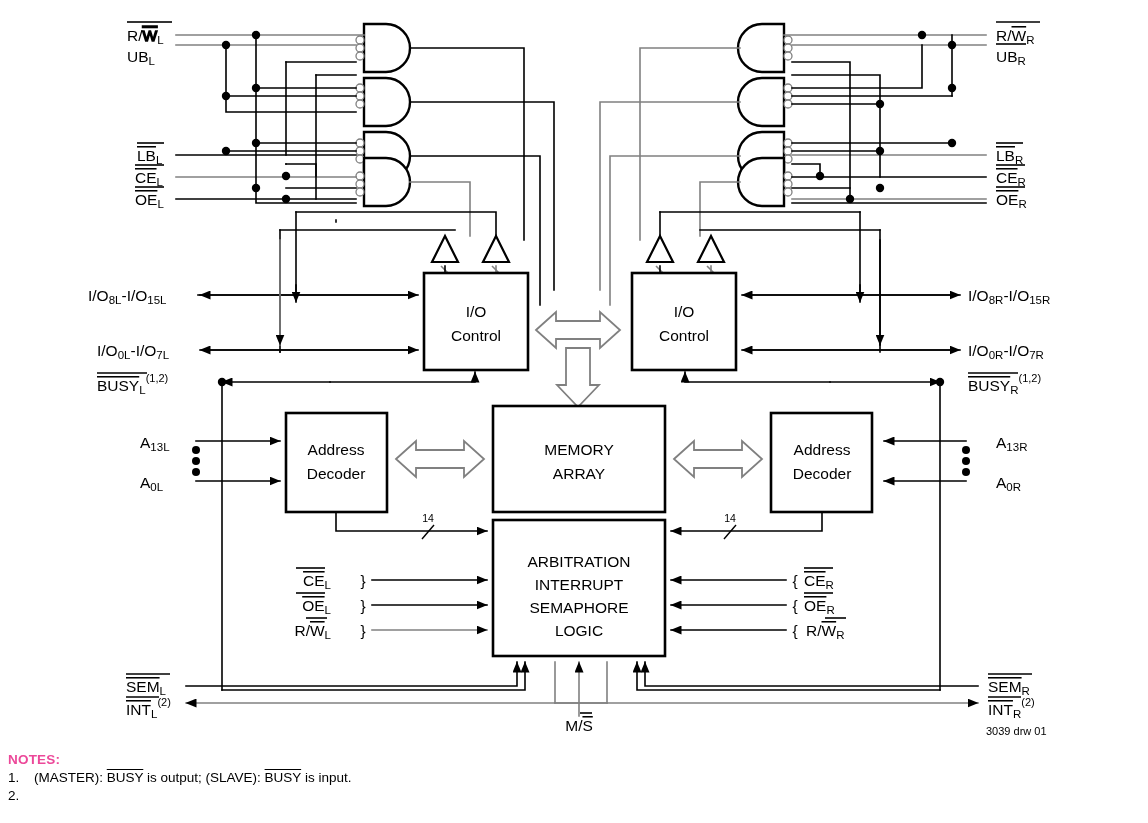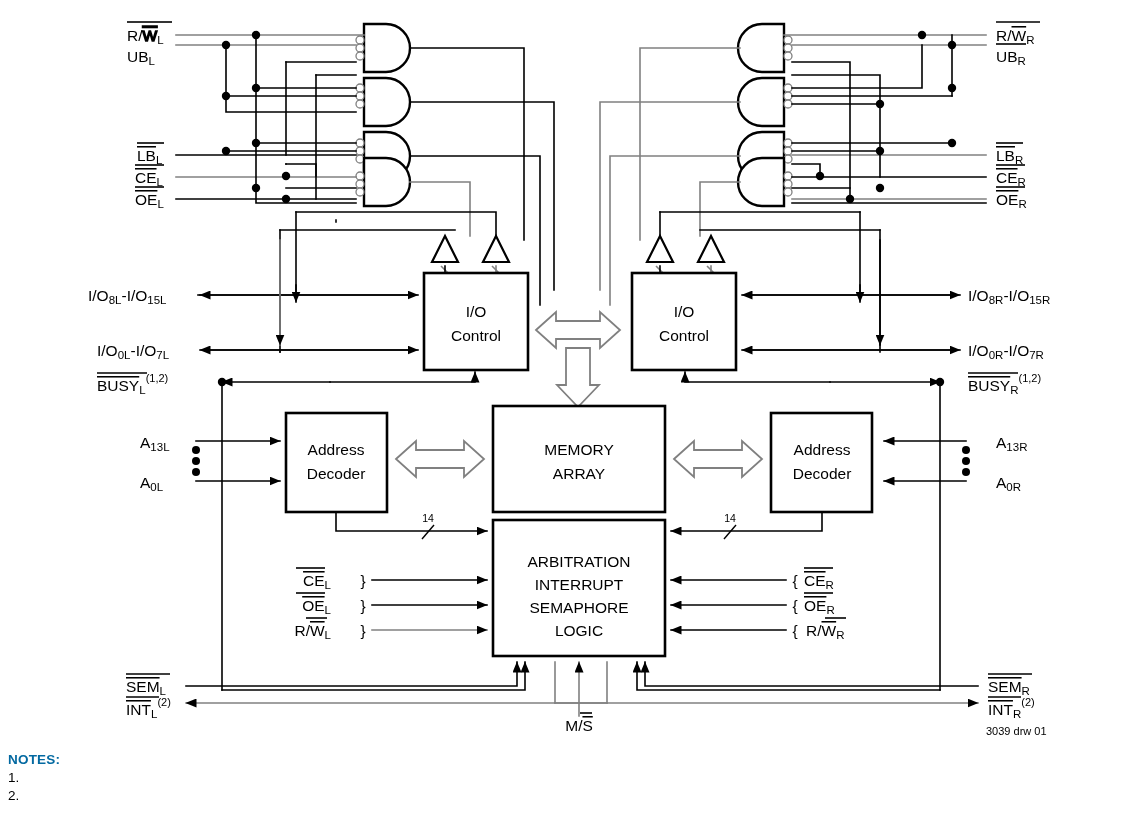--- a/index.html
+++ b/index.html
@@ -105,21 +105,21 @@
   }
   #notes {
     position: absolute;
     left: 8px;
     top: 752px;
     width: 700px;
   }
   .notes-title {
     font-size: 13.5px;
     font-weight: bold;
-    color: #0369a1;
+    color: #ec4899;
     margin: 0 0 2px 0;
     letter-spacing: 0.2px;
   }
   .note-row {
     display: flex;
     font-size: 13.5px;
     color: #000;
     line-height: 1.32;
   }
   .note-num {
@@ -593,19 +593,20 @@
     <line x1="580" y1="713" x2="592" y2="713" stroke="#000" stroke-width="1.6"></line>
   </g>
 
   <text class="drw" x="986" y="735" text-anchor="start">3039 drw 01</text>
 </svg>
 
 <div id="notes">
   <div class="notes-title">NOTES:</div>
   <div class="note-row">
     <span class="note-num">1.</span>
+    <span id="note-text-1"><span>(MASTER): </span><span class="ov">BUSY</span><span> is output; (SLAVE): </span><span class="ov">BUSY</span><span> is input.</span></span>
   </div>
   <div class="note-row">
     <span class="note-num">2.</span>
   </div>
 </div>
 
 </div>
 
 </body></html>

